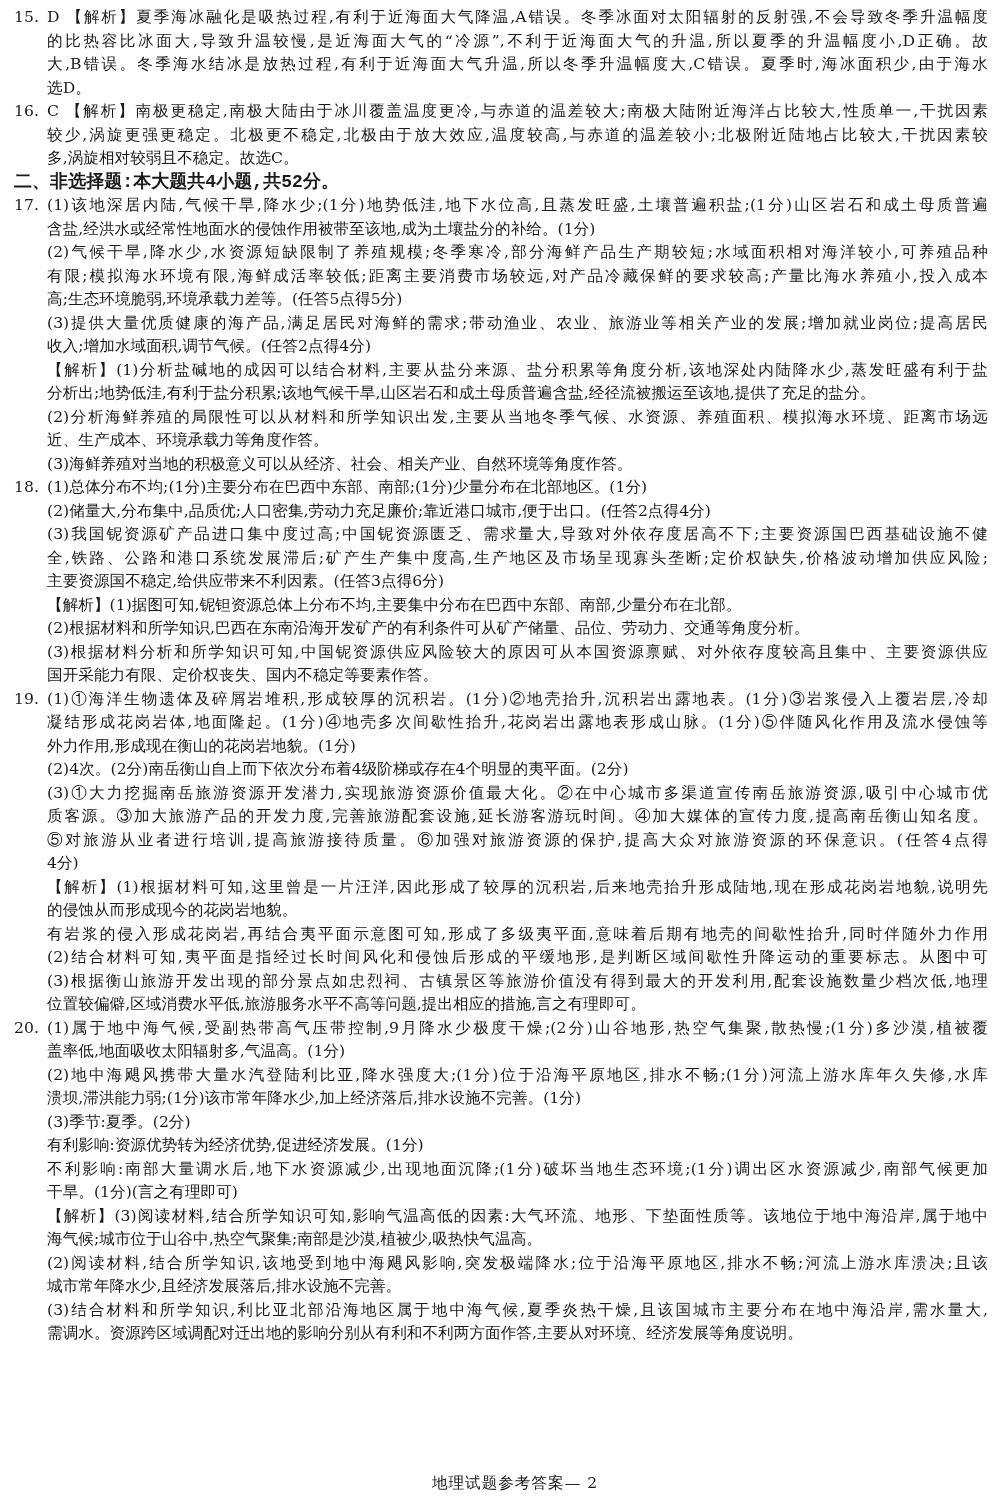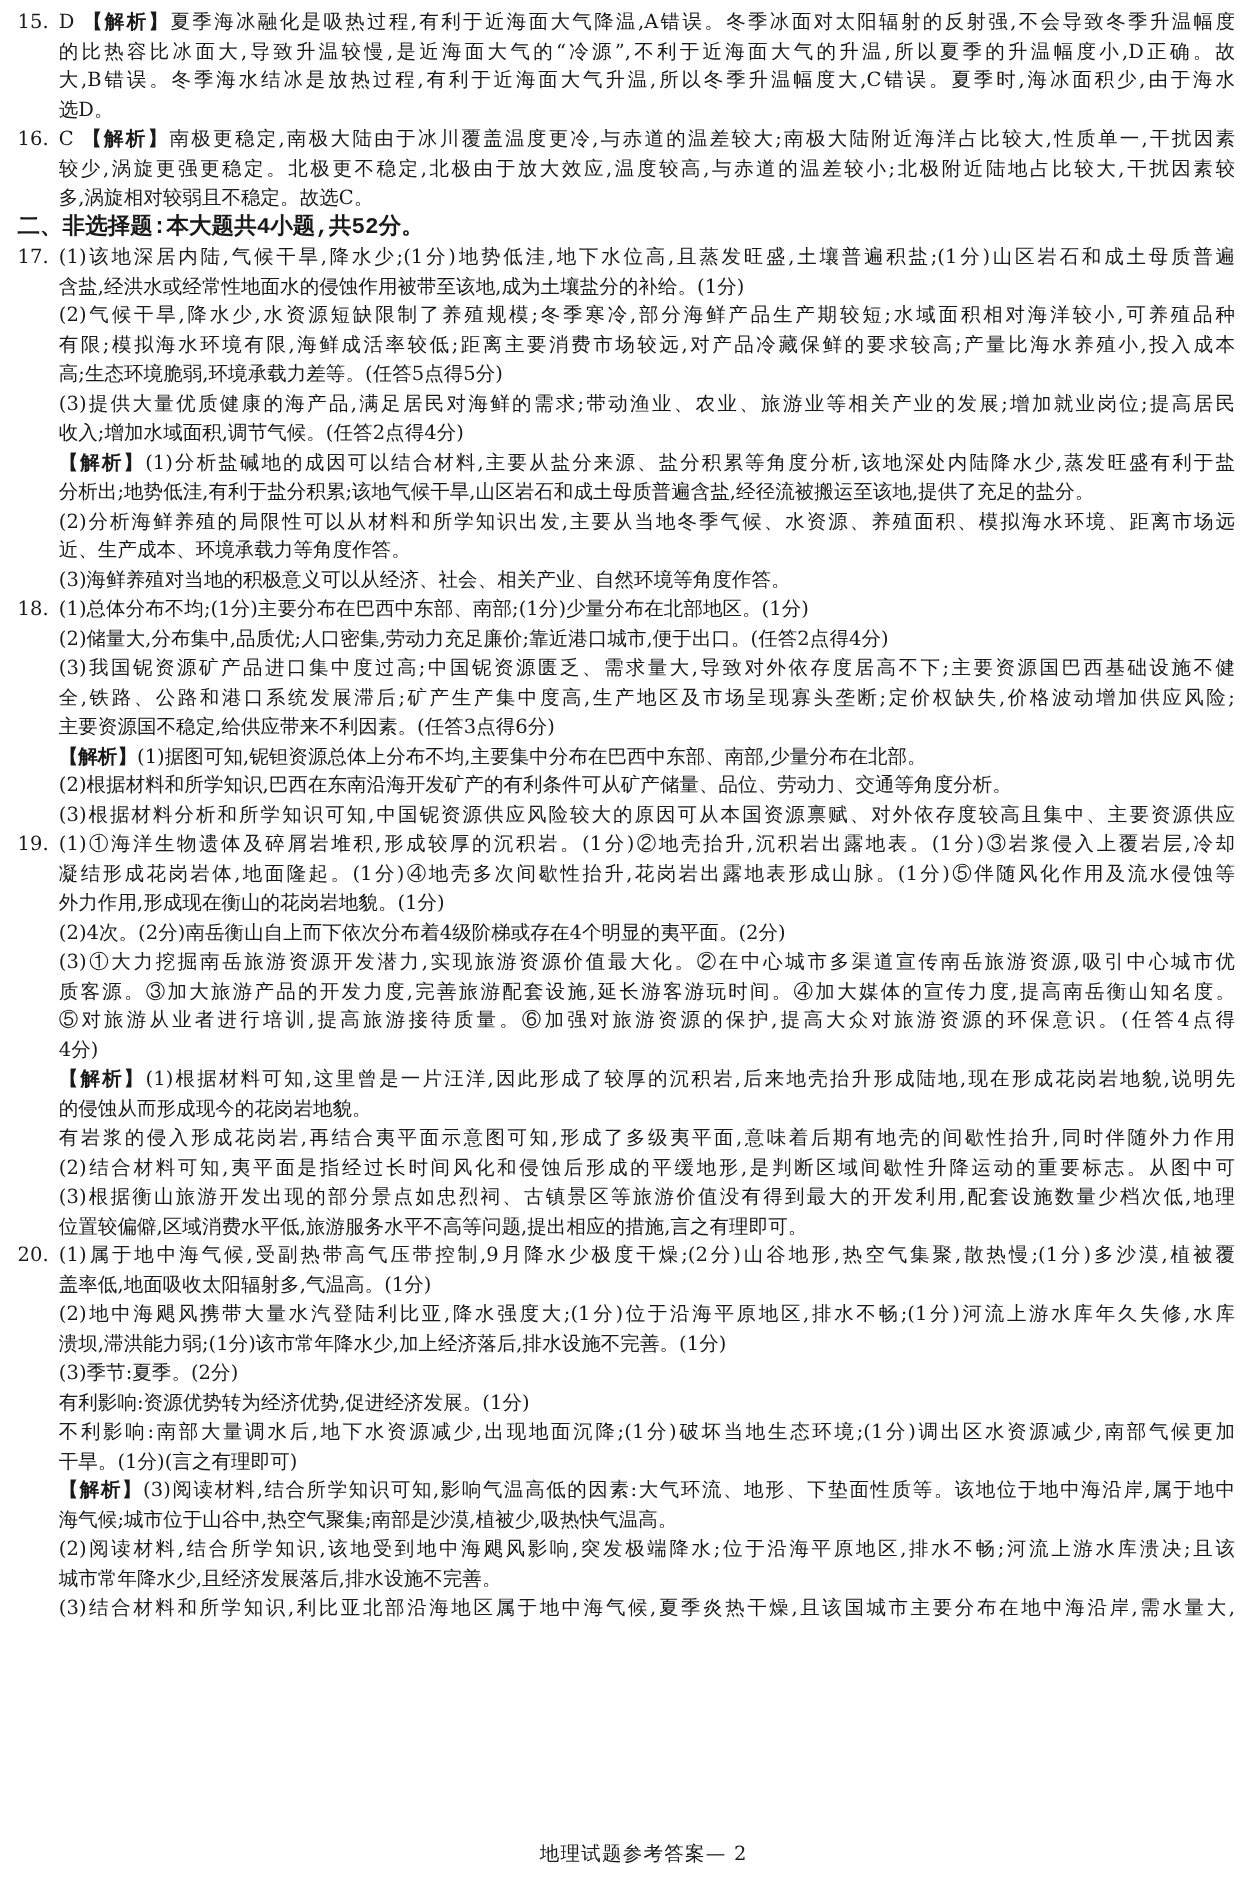--- a/index.html
+++ b/index.html
@@ -42,21 +42,21 @@
     text-align-last: left;
   }
   .indent {
     padding-left: 33px;
   }
   .qnum {
     display: inline-block;
     width: 33px;
   }
   .tag {
-    font-weight: bold;
+    font-weight: normal;
     font-family: "DejaVu Sans", "Liberation Sans", sans-serif;
   }
   .section-heading {
     font-weight: bold;
     font-family: Liberation Mono, monospace;
     font-size: 18px;
   }
   .footer {
     position: absolute;
     top: 1473px;
@@ -102,20 +102,21 @@
       </div>
       <div>
         <div class="line last"><span class="qnum">18.</span><span>(1)总体分布不均;(1分)主要分布在巴西中东部、南部;(1分)少量分布在北部地区。(1分)</span></div>
         <div class="line last indent"><span>(2)储量大,分布集中,品质优;人口密集,劳动力充足廉价;靠近港口城市,便于出口。(任答2点得4分)</span></div>
         <div class="line indent"><span>(3)我国铌资源矿产品进口集中度过高;中国铌资源匮乏、需求量大,导致对外依存度居高不下;主要资源国巴西基础设施不健</span></div>
         <div class="line indent"><span>全,铁路、公路和港口系统发展滞后;矿产生产集中度高,生产地区及市场呈现寡头垄断;定价权缺失,价格波动增加供应风险;</span></div>
         <div class="line last indent"><span>主要资源国不稳定,给供应带来不利因素。(任答3点得6分)</span></div>
         <div class="line last" style="padding-left: 33px;"><span class="tag">【解析】</span><span>(1)据图可知,铌钽资源总体上分布不均,主要集中分布在巴西中东部、南部,少量分布在北部。</span></div>
         <div class="line last indent"><span>(2)根据材料和所学知识,巴西在东南沿海开发矿产的有利条件可从矿产储量、品位、劳动力、交通等角度分析。</span></div>
         <div class="line indent"><span>(3)根据材料分析和所学知识可知,中国铌资源供应风险较大的原因可从本国资源禀赋、对外依存度较高且集中、主要资源供应</span></div>
+        <div class="line last indent"><span>国开采能力有限、定价权丧失、国内不稳定等要素作答。</span></div>
       </div>
       <div>
         <div class="line"><span class="qnum">19.</span><span>(1)①海洋生物遗体及碎屑岩堆积,形成较厚的沉积岩。(1分)②地壳抬升,沉积岩出露地表。(1分)③岩浆侵入上覆岩层,冷却</span></div>
         <div class="line indent"><span>凝结形成花岗岩体,地面隆起。(1分)④地壳多次间歇性抬升,花岗岩出露地表形成山脉。(1分)⑤伴随风化作用及流水侵蚀等</span></div>
         <div class="line last indent"><span>外力作用,形成现在衡山的花岗岩地貌。(1分)</span></div>
         <div class="line last indent"><span>(2)4次。(2分)南岳衡山自上而下依次分布着4级阶梯或存在4个明显的夷平面。(2分)</span></div>
         <div class="line indent"><span>(3)①大力挖掘南岳旅游资源开发潜力,实现旅游资源价值最大化。②在中心城市多渠道宣传南岳旅游资源,吸引中心城市优</span></div>
         <div class="line indent"><span>质客源。③加大旅游产品的开发力度,完善旅游配套设施,延长游客游玩时间。④加大媒体的宣传力度,提高南岳衡山知名度。</span></div>
         <div class="line indent"><span>⑤对旅游从业者进行培训,提高旅游接待质量。⑥加强对旅游资源的保护,提高大众对旅游资源的环保意识。(任答4点得</span></div>
         <div class="line last indent"><span>4分)</span></div>
@@ -133,16 +134,17 @@
         <div class="line last indent"><span>溃坝,滞洪能力弱;(1分)该市常年降水少,加上经济落后,排水设施不完善。(1分)</span></div>
         <div class="line last indent"><span>(3)季节:夏季。(2分)</span></div>
         <div class="line last indent"><span>有利影响:资源优势转为经济优势,促进经济发展。(1分)</span></div>
         <div class="line indent"><span>不利影响:南部大量调水后,地下水资源减少,出现地面沉降;(1分)破坏当地生态环境;(1分)调出区水资源减少,南部气候更加</span></div>
         <div class="line last indent"><span>干旱。(1分)(言之有理即可)</span></div>
         <div class="line" style="padding-left: 33px;"><span class="tag">【解析】</span><span>(3)阅读材料,结合所学知识可知,影响气温高低的因素:大气环流、地形、下垫面性质等。该地位于地中海沿岸,属于地中</span></div>
         <div class="line last indent"><span>海气候;城市位于山谷中,热空气聚集;南部是沙漠,植被少,吸热快气温高。</span></div>
         <div class="line indent"><span>(2)阅读材料,结合所学知识,该地受到地中海飓风影响,突发极端降水;位于沿海平原地区,排水不畅;河流上游水库溃决;且该</span></div>
         <div class="line last indent"><span>城市常年降水少,且经济发展落后,排水设施不完善。</span></div>
         <div class="line indent"><span>(3)结合材料和所学知识,利比亚北部沿海地区属于地中海气候,夏季炎热干燥,且该国城市主要分布在地中海沿岸,需水量大,</span></div>
+        <div class="line last indent"><span>需调水。资源跨区域调配对迁出地的影响分别从有利和不利两方面作答,主要从对环境、经济发展等角度说明。</span></div>
       </div>
     </div>
   <div class="footer">地理试题参考答案— 2</div>
 </div>
 
 </body></html>

